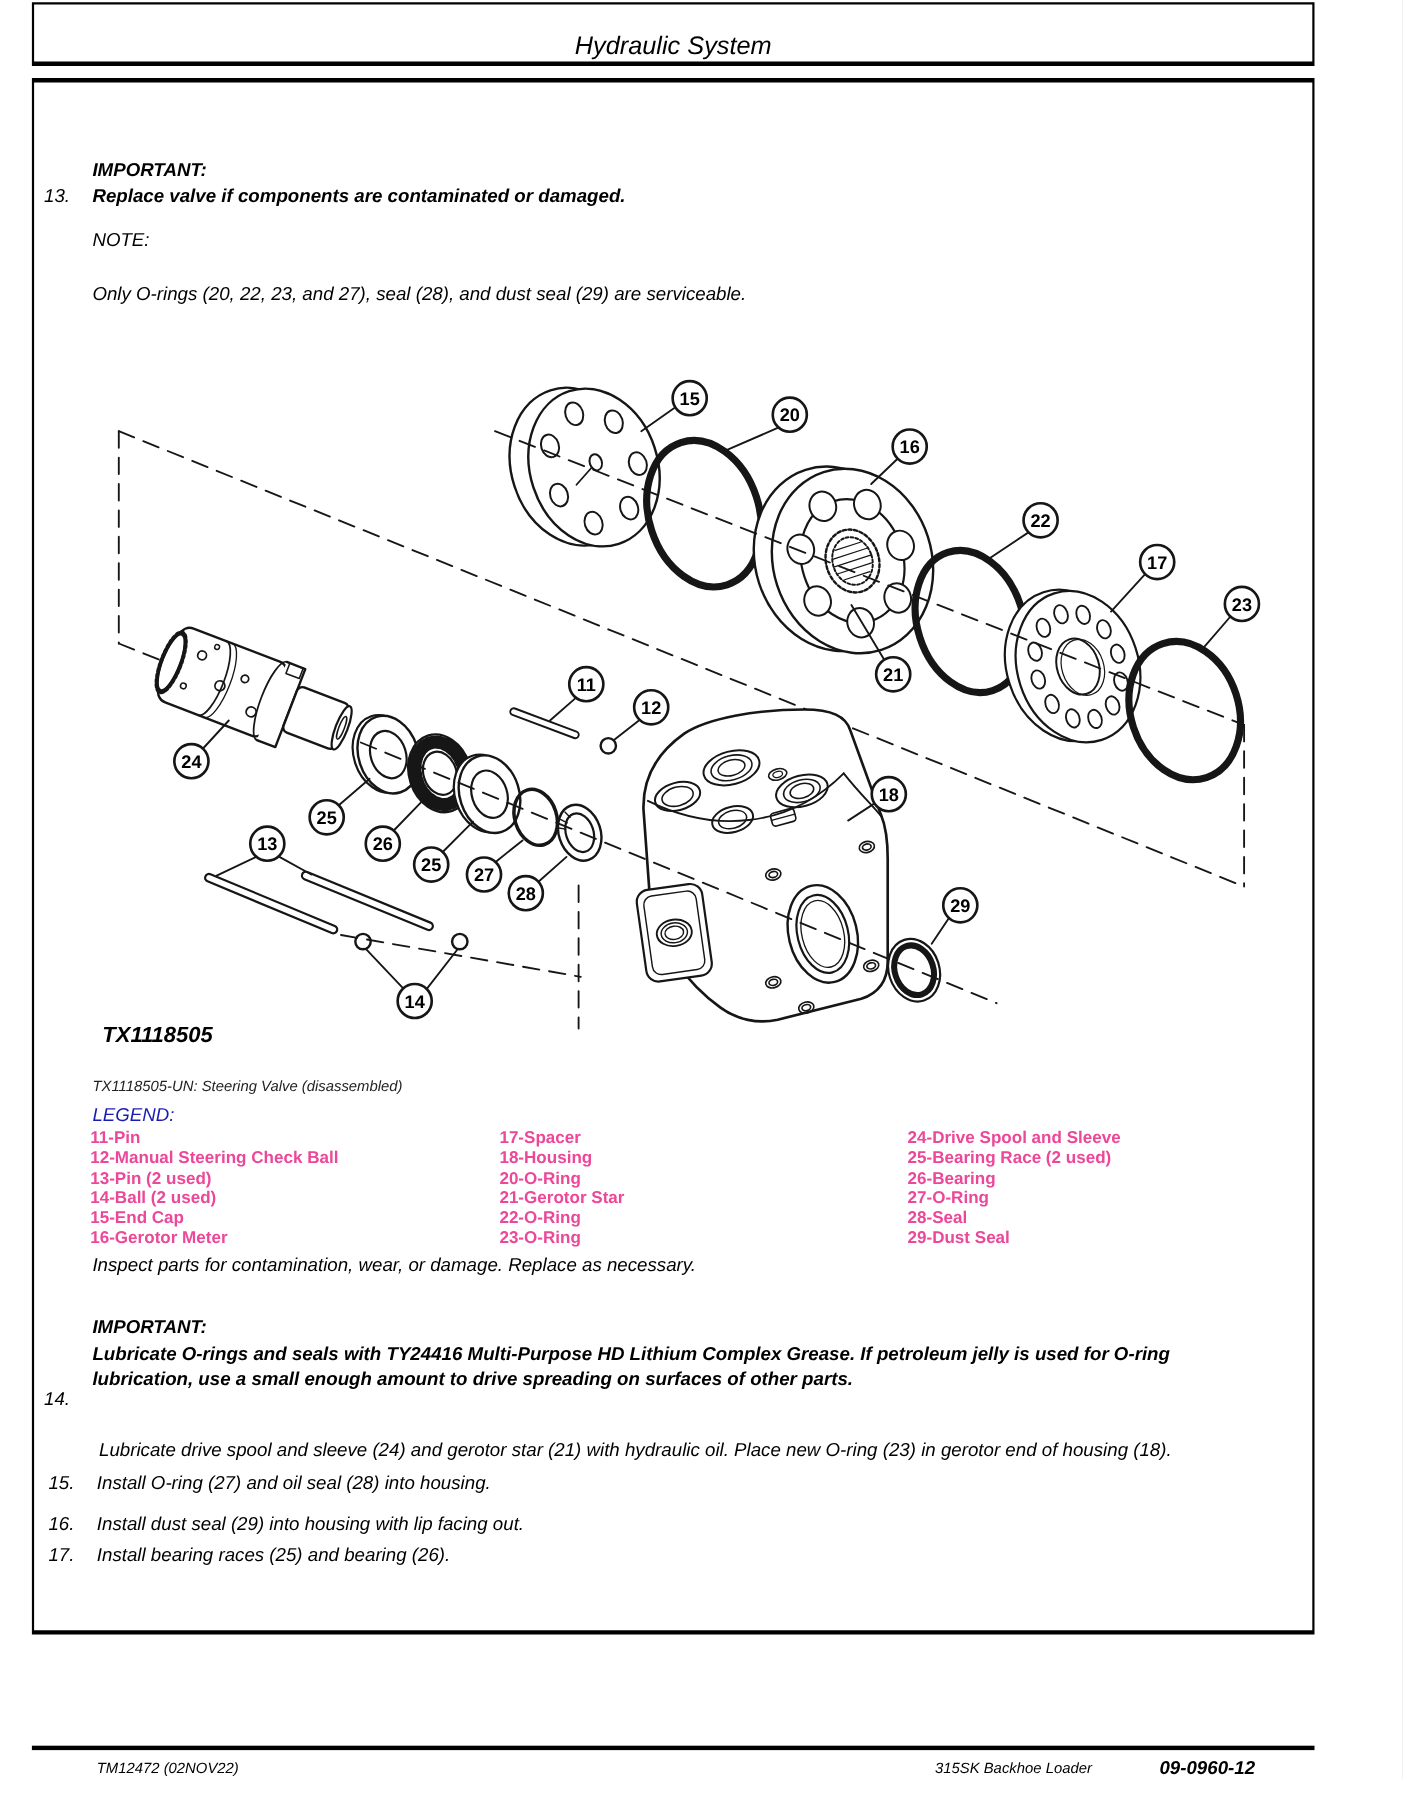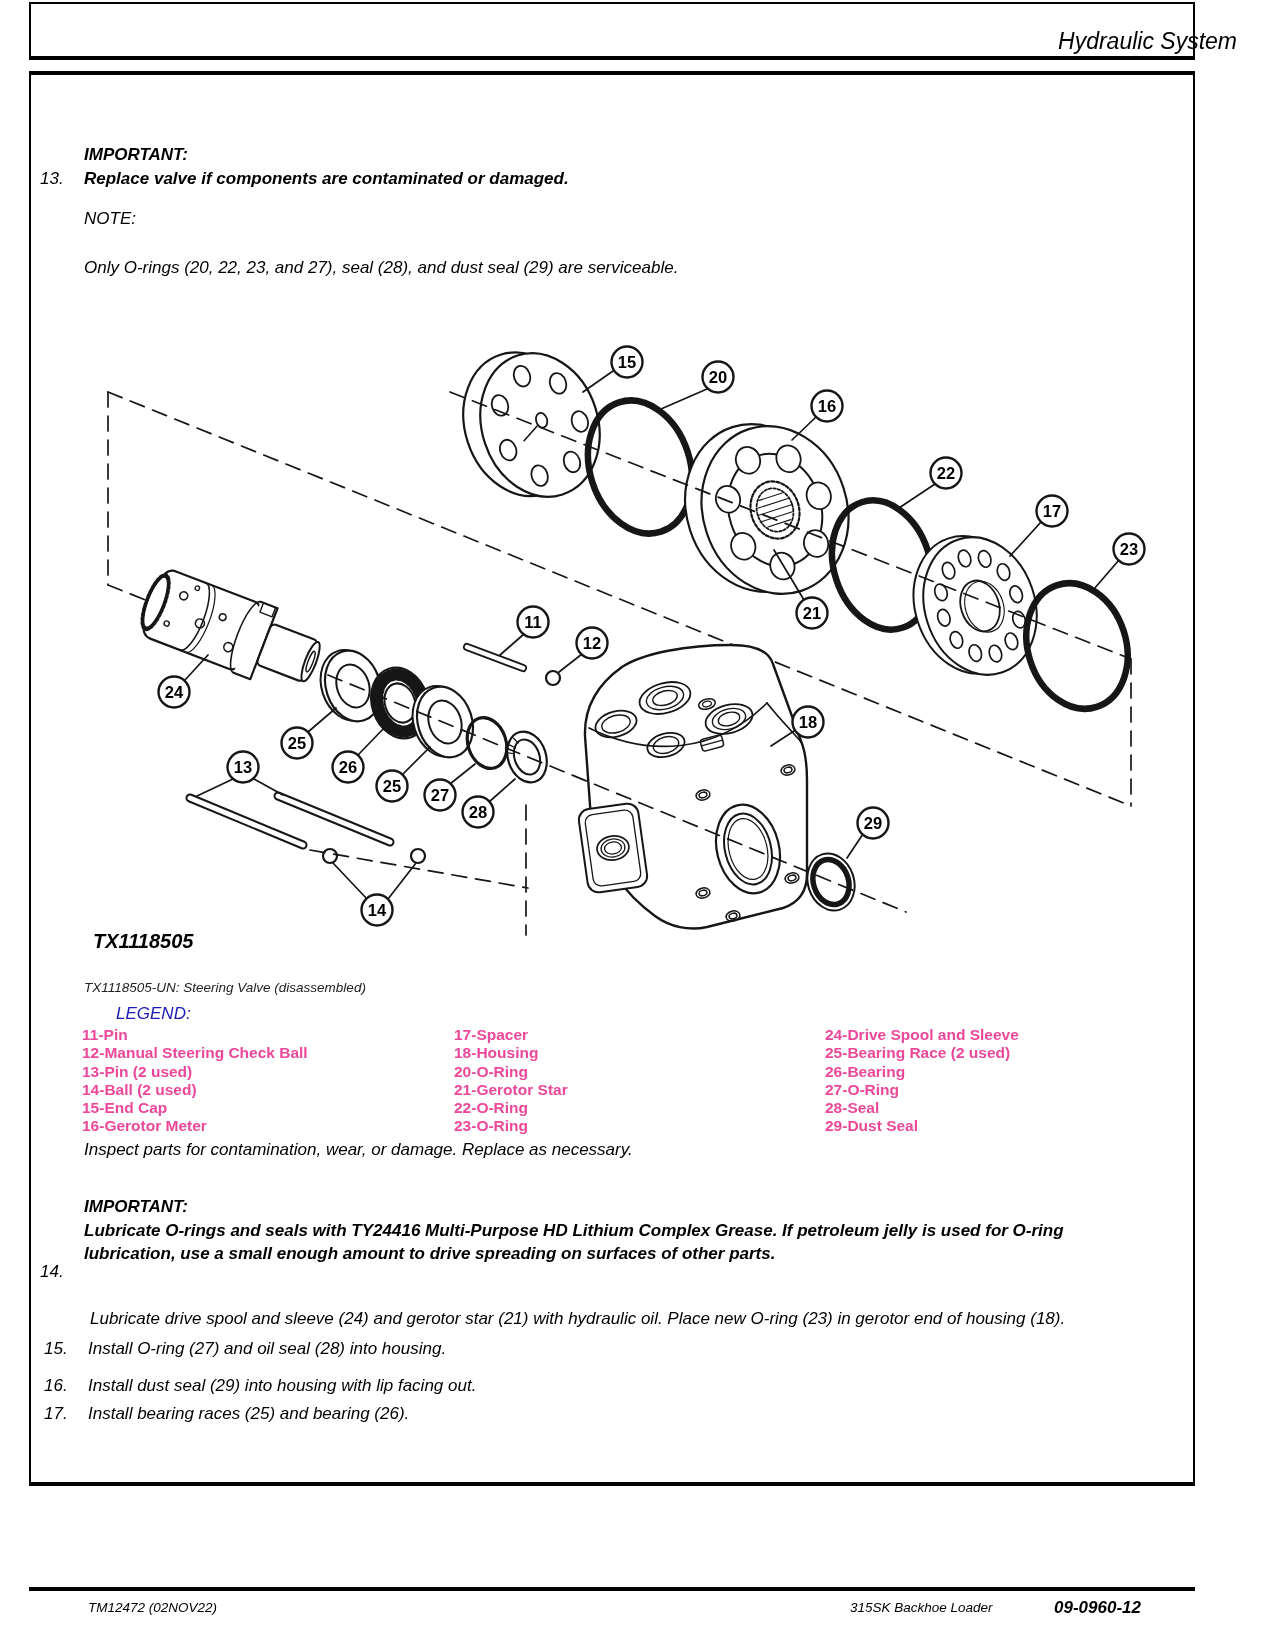--- a/index.html
+++ b/index.html
@@ -4,25 +4,25 @@
 <style>
   html,body{margin:0;padding:0;background:#e8e8e8;}
   .page{position:relative;width:1275px;height:1650px;background:#ffffff;
         font-family:"Liberation Sans","DejaVu Sans",sans-serif;color:#000;overflow:hidden;}
   .abs{position:absolute;white-space:nowrap;font-style:italic;}
   .b{font-weight:bold;}
   .t17{font-size:17px;line-height:22px;}
   .t13{font-size:13.5px;}
   .hdr-box{position:absolute;left:29px;top:2px;width:1166px;height:58px;box-sizing:border-box;
            border:2px solid #000;border-bottom:4.5px solid #000;}
-  .hdr-title{position:absolute;left:0;top:24px;width:100%;text-align:right;
-             font-size:23px;font-style:italic;padding-left:44px;}
+  .hdr-title{position:absolute;left:0;top:24px;width:100%;text-align:center;
+             font-size:23px;font-style:italic;}
   .main-box{position:absolute;left:29px;top:71px;width:1166px;height:1415px;box-sizing:border-box;
             border:2px solid #000;border-top-width:4.5px;border-bottom-width:4.5px;}
-  .legend{color:#1a1ab4;margin-left:32px;}
+  .legend{color:#1a1ab4;}
   .legend-col{position:absolute;font-size:15.5px;font-weight:bold;line-height:18.3px;color:#ec4899;white-space:nowrap;}
   .caption{font-size:13.5px;color:#222;}
   .footer-rule{position:absolute;left:29px;top:1587px;width:1166px;height:3.5px;background:#000;}
   svg text{font-family:"Liberation Sans","DejaVu Sans",sans-serif;}
 </style>
 </head>
 <body>
 
 <div class="page">
 

